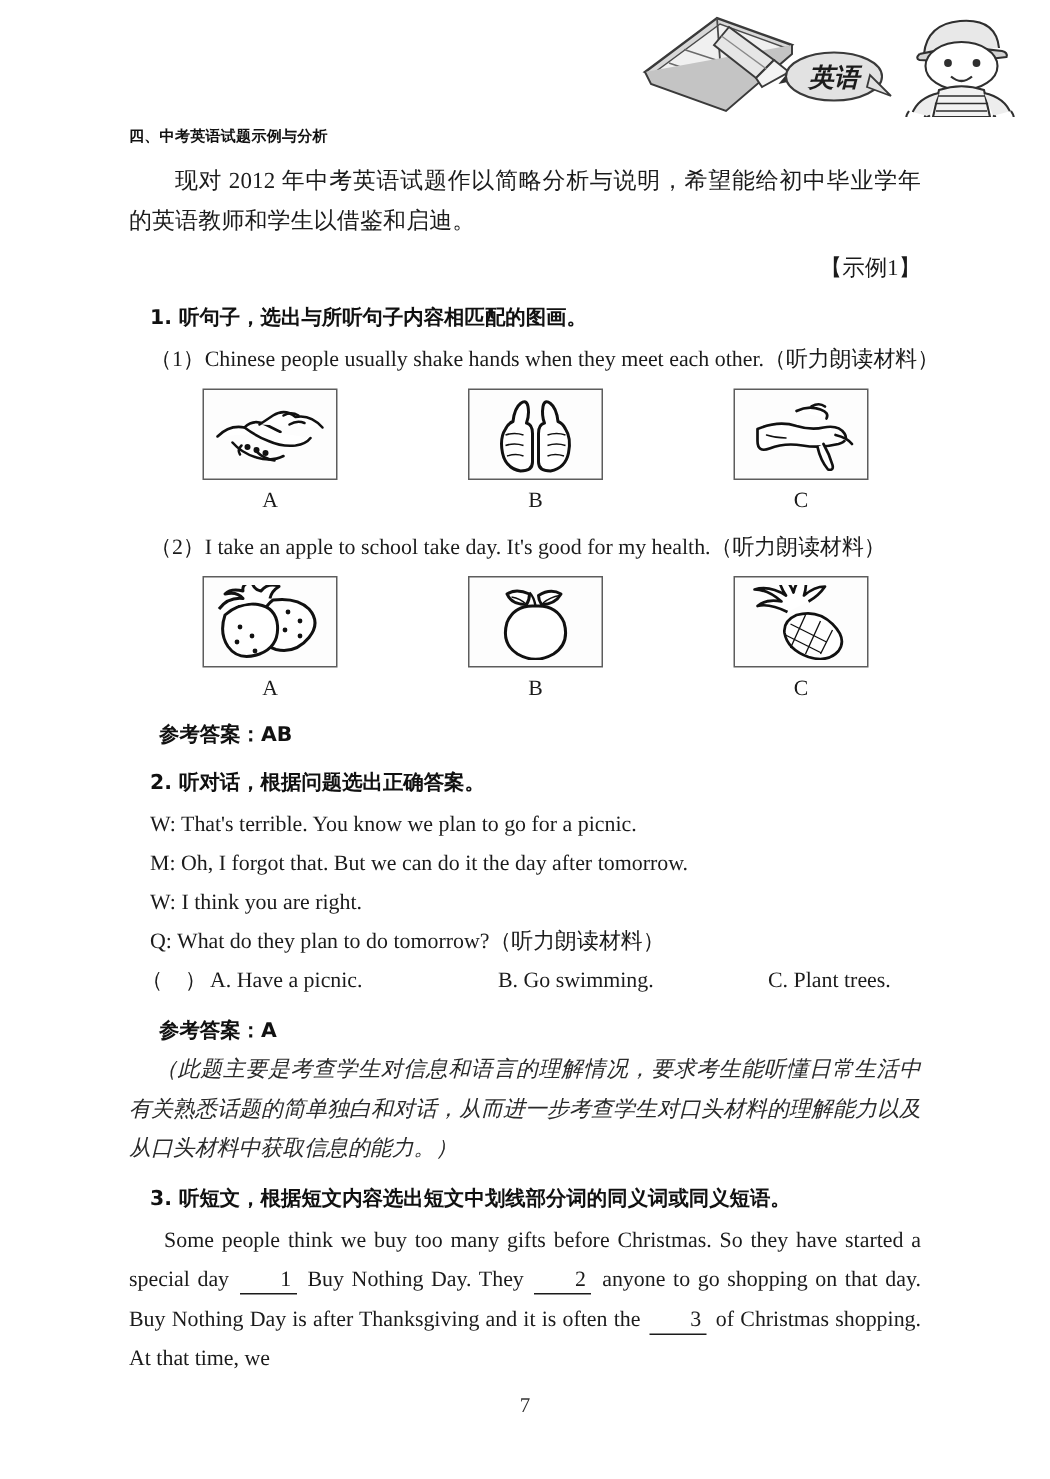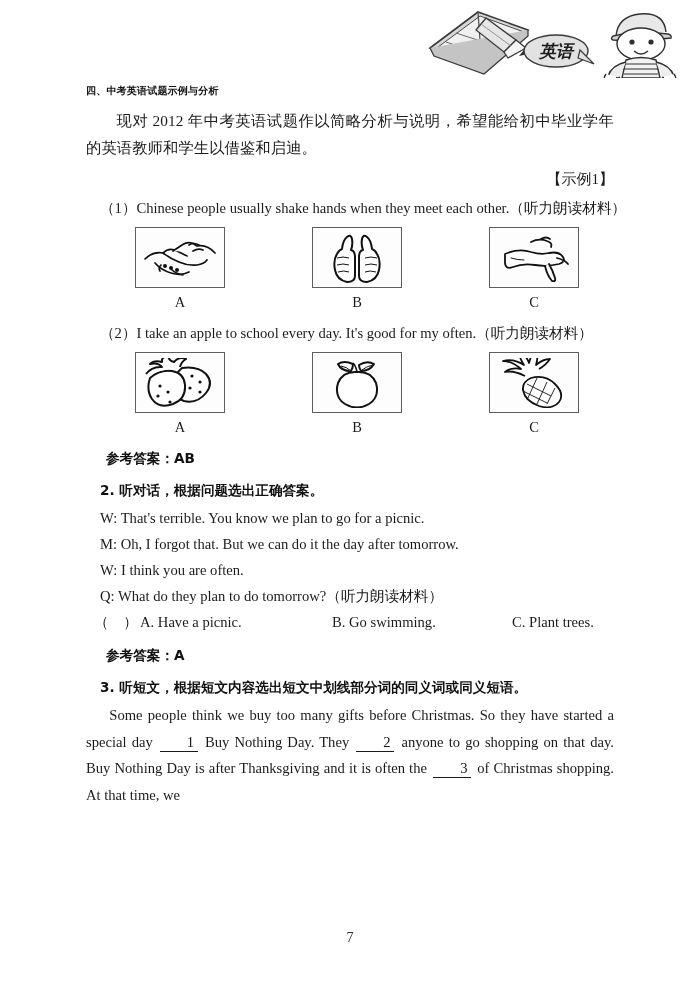--- a/index.html
+++ b/index.html
@@ -209,20 +209,21 @@
 </div>
 
 <div class="page">
 
   <h2 class="sec-title">四、中考英语试题示例与分析</h2>
 
   <p class="para indent">现对 2012 年中考英语试题作以简略分析与说明，希望能给初中毕业学年的英语教师和学生以借鉴和启迪。</p>
 
   <p class="example-tag">【示例1】</p>
 
+  <p class="q-head">1. 听句子，选出与所听句子内容相匹配的图画。</p>
 
   <p class="en-line">
     <span>（1）</span><span>Chinese people usually shake hands when they meet each other.（听力朗读材料）</span>
   </p>
 
   <div class="pic-row">
     <div class="pic-cell">
       <div class="pic-box">
         <svg width="78" height="50" viewBox="0 0 78 50" fill="none" stroke="#111" stroke-width="1.7" stroke-linejoin="round" stroke-linecap="round">
           <path d="M4 26 q8 -8 18 -6 q6 -6 14 -2 l10 5" fill="#fff"></path>
@@ -262,21 +263,21 @@
           <path d="M52 30 q4 7 6 14 q1 4 -3 3 q-5 -6 -7 -15" fill="#fff"></path>
           <path d="M60 24 q8 2 11 6"></path>
           <path d="M14 24 q6 2 13 2" stroke-width="1"></path>
         </svg>
       </div>
       <span class="pic-label">C</span>
     </div>
   </div>
 
   <p class="en-line" style="margin-top:7px">
-    <span>（2）</span><span>I take an apple to school every day. It's good for my often.（听力朗读材料）</span>
+    <span>（2）</span><span>I take an apple to school take day. It's good for my health.（听力朗读材料）</span>
   </p>
 
   <div class="pic-row">
     <div class="pic-cell">
       <div class="pic-box">
         <svg width="76" height="50" viewBox="0 0 76 50" fill="#fff" stroke="#111" stroke-width="2" stroke-linejoin="round">
           <path d="M40 10 q16 -2 24 6 q8 9 0 19 q-9 11 -22 8 q-10 -3 -10 -14 q0 -13 8 -19 Z"></path>
           <path d="M8 20 q10 -9 22 -7 q12 2 13 14 q1 14 -12 19 q-14 5 -21 -5 q-6 -9 -2 -21 Z"></path>
           <path d="M4 16 q6 -8 16 -7 q-4 -5 -12 -3 q4 -4 12 -2 q-1 -5 6 -6 q1 5 6 6 q5 -6 12 -3 q-5 3 -6 8" fill="#fff"></path>
           <circle cx="18" cy="28" r="1.6" fill="#111" stroke="none"></circle>
@@ -316,31 +317,32 @@
       <span class="pic-label">C</span>
     </div>
   </div>
 
   <p class="answer">参考答案：AB</p>
 
   <p class="q-head">2. 听对话，根据问题选出正确答案。</p>
 
   <p class="en-line">W: That's terrible. You know we plan to go for a picnic.</p>
   <p class="en-line">M: Oh, I forgot that. But we can do it the day after tomorrow.</p>
-  <p class="en-line">W: I think you are often.</p>
+  <p class="en-line">W: I think you are right.</p>
   <p class="en-line">Q: What do they plan to do tomorrow?（听力朗读材料）</p>
 
   <div class="choices">
     <span class="ch-bracket">（　）</span>
     <span class="ch-a">A. Have a picnic.</span>
     <span class="ch-b">B. Go swimming.</span>
     <span class="ch-c">C. Plant trees.</span>
   </div>
 
   <p class="answer">参考答案：A</p>
+  <p class="comment">（此题主要是考查学生对信息和语言的理解情况，要求考生能听懂日常生活中有关熟悉话题的简单独白和对话，从而进一步考查学生对口头材料的理解能力以及从口头材料中获取信息的能力。）</p>
 
   <p class="q-head">3. 听短文，根据短文内容选出短文中划线部分词的同义词或同义短语。</p>
 
   <p class="passage">
     <span>Some people think we buy too many gifts before Christmas. So they have started a special day</span>
     <span class="blank">1</span>
     <span>Buy Nothing Day. They</span>
     <span class="blank">2</span>
     <span>anyone to go shopping on that day. Buy Nothing Day is after Thanksgiving and it is often the</span>
     <span class="blank">3</span>

